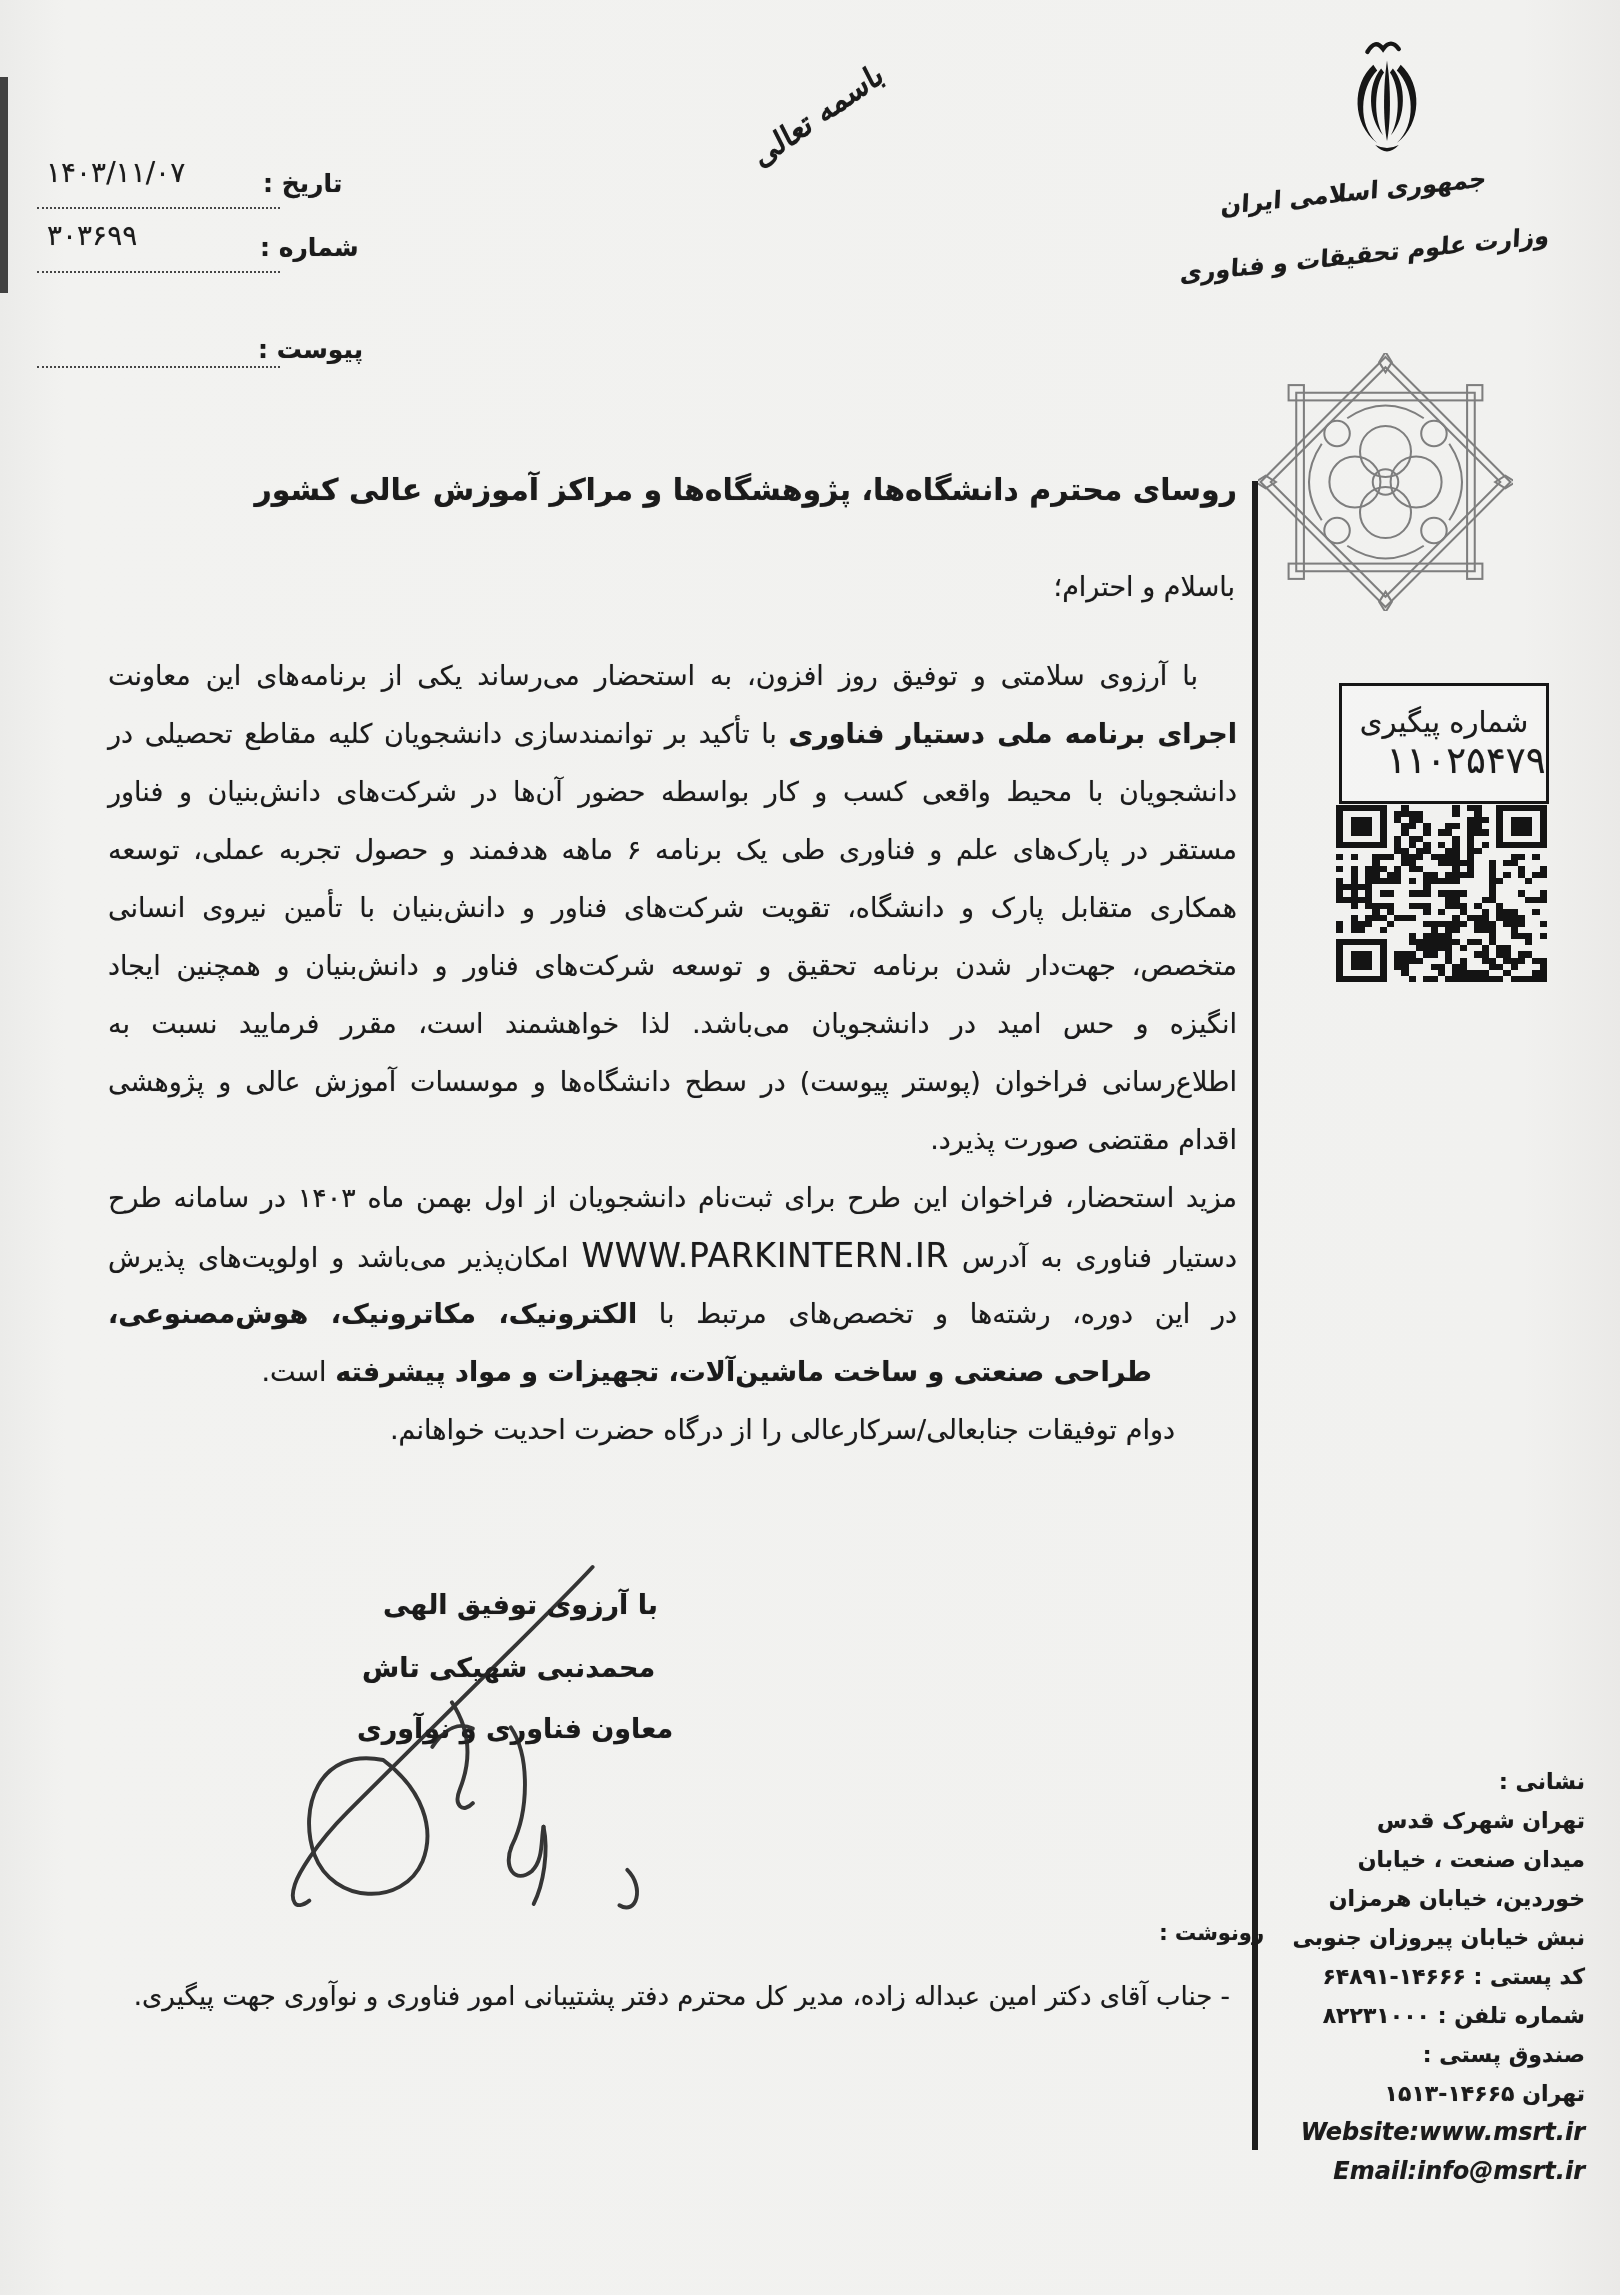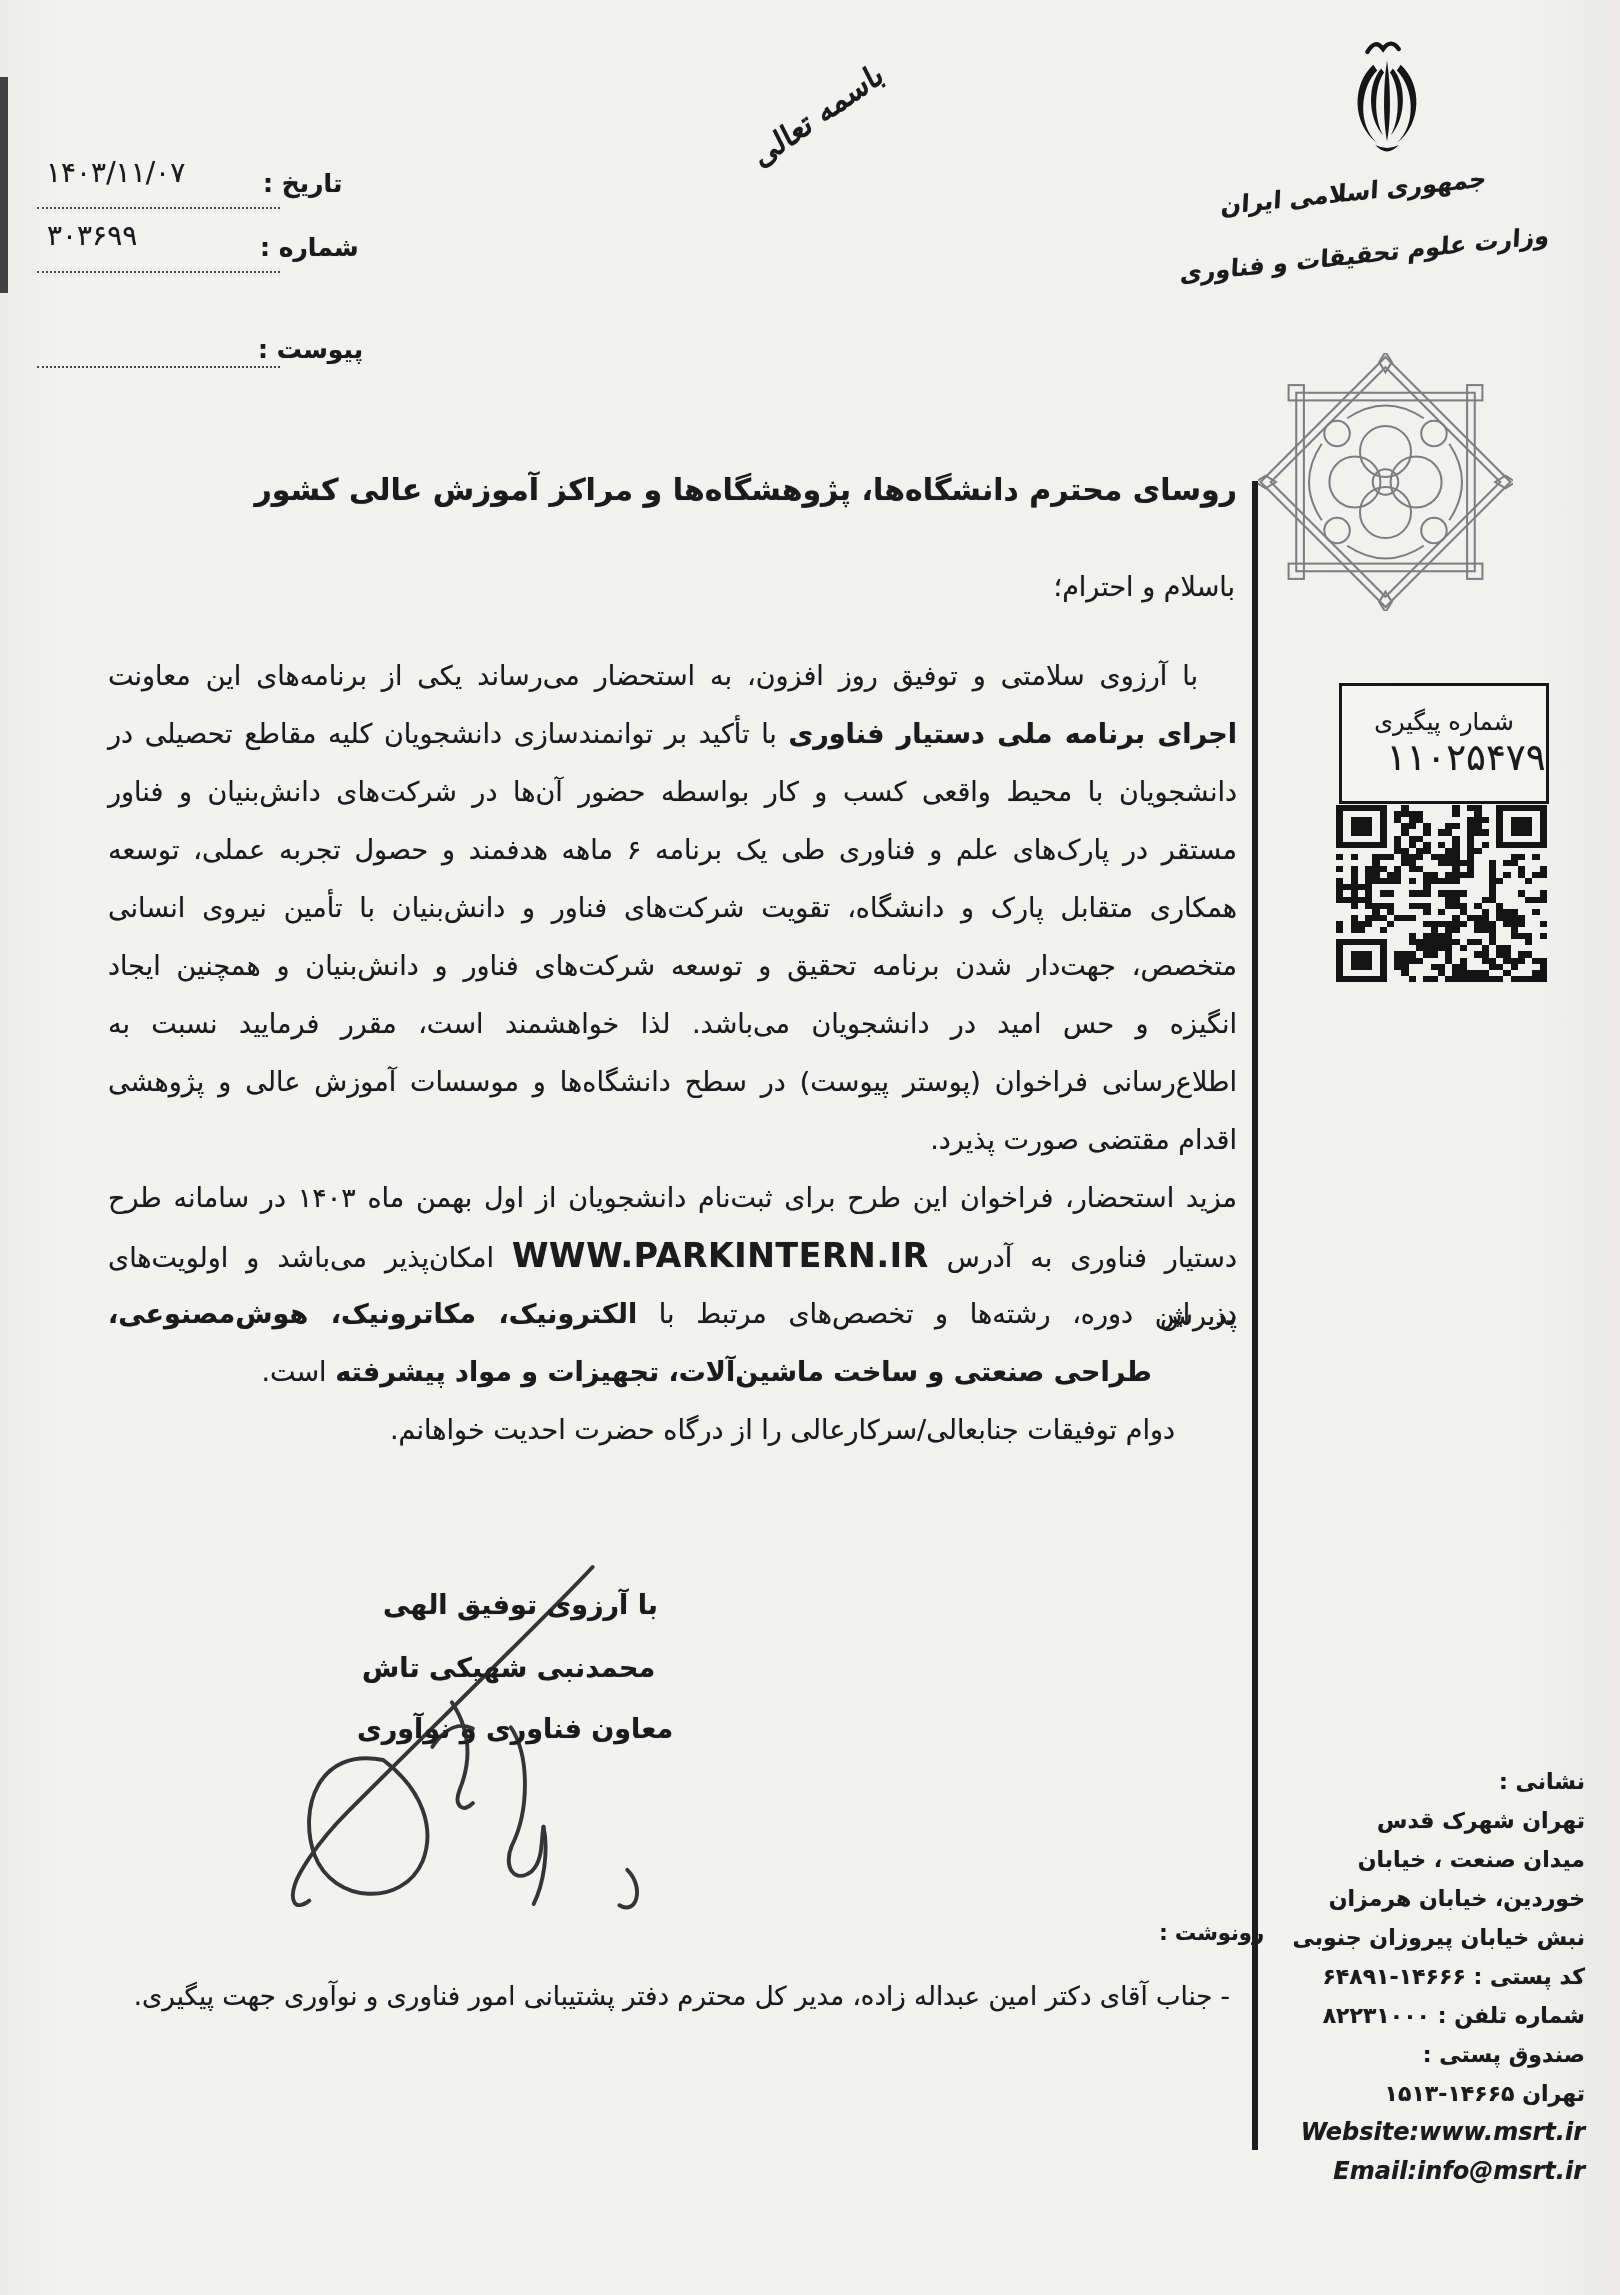--- a/index.html
+++ b/index.html
@@ -29,33 +29,33 @@
   .meta-value{font-size:28px;}
   .dotline{border-bottom:2.6px dotted #454545;height:0;}
 
   
   .ornament{left:1258px;top:353px;width:255px;height:258px;}
   .vline{left:1252px;top:481px;width:5.9px;height:1669px;background:#1d1d1d;}
 
   
   .track-box{left:1339px;top:683px;width:204px;height:115px;border:3.3px solid #161616;
     display:flex;flex-direction:column;align-items:center;justify-content:center;background:rgba(255,255,255,.25);}
-  .track-label{font-size:24px;line-height:1.25;}
+  .track-label{font-size:29px;line-height:1.25;}
   .track-number{font-size:37px;letter-spacing:3.3px;line-height:1.15;margin-left:44px;}
   .qr{left:1336px;top:805px;width:211px;height:177px;}
 
   
   .recipient{right:384px;top:472px;font-size:30px;font-weight:bold;}
   .salutation{right:386px;top:571px;font-size:27px;}
   .body-block{right:384px;left:108px;top:647px;}
   .body-line{height:58px;line-height:58px;font-size:27px;}
   .body-line.just{text-align:justify;text-align-last:justify;}
   .body-line.right{text-align:right;}
   .body-line .b{font-weight:bold;}
-  .body-line .latin{font-weight:bold;font-size:33px;letter-spacing:0.7px;}
+  .body-line .latin{font-weight:normal;font-size:33px;letter-spacing:0.7px;}
 
   
   .sig-line{font-size:27px;font-weight:bold;white-space:nowrap;}
   .sig-l1{left:383px;top:1589px;}
   .sig-l2{left:362px;top:1652px;}
   .sig-l3{left:357px;top:1713px;}
   .sig-scribble{left:236px;top:1531px;width:458px;height:458px;}
 
   
   .cc-label{right:357px;top:1921px;font-size:21px;font-weight:bold;z-index:3;text-align:center;}

